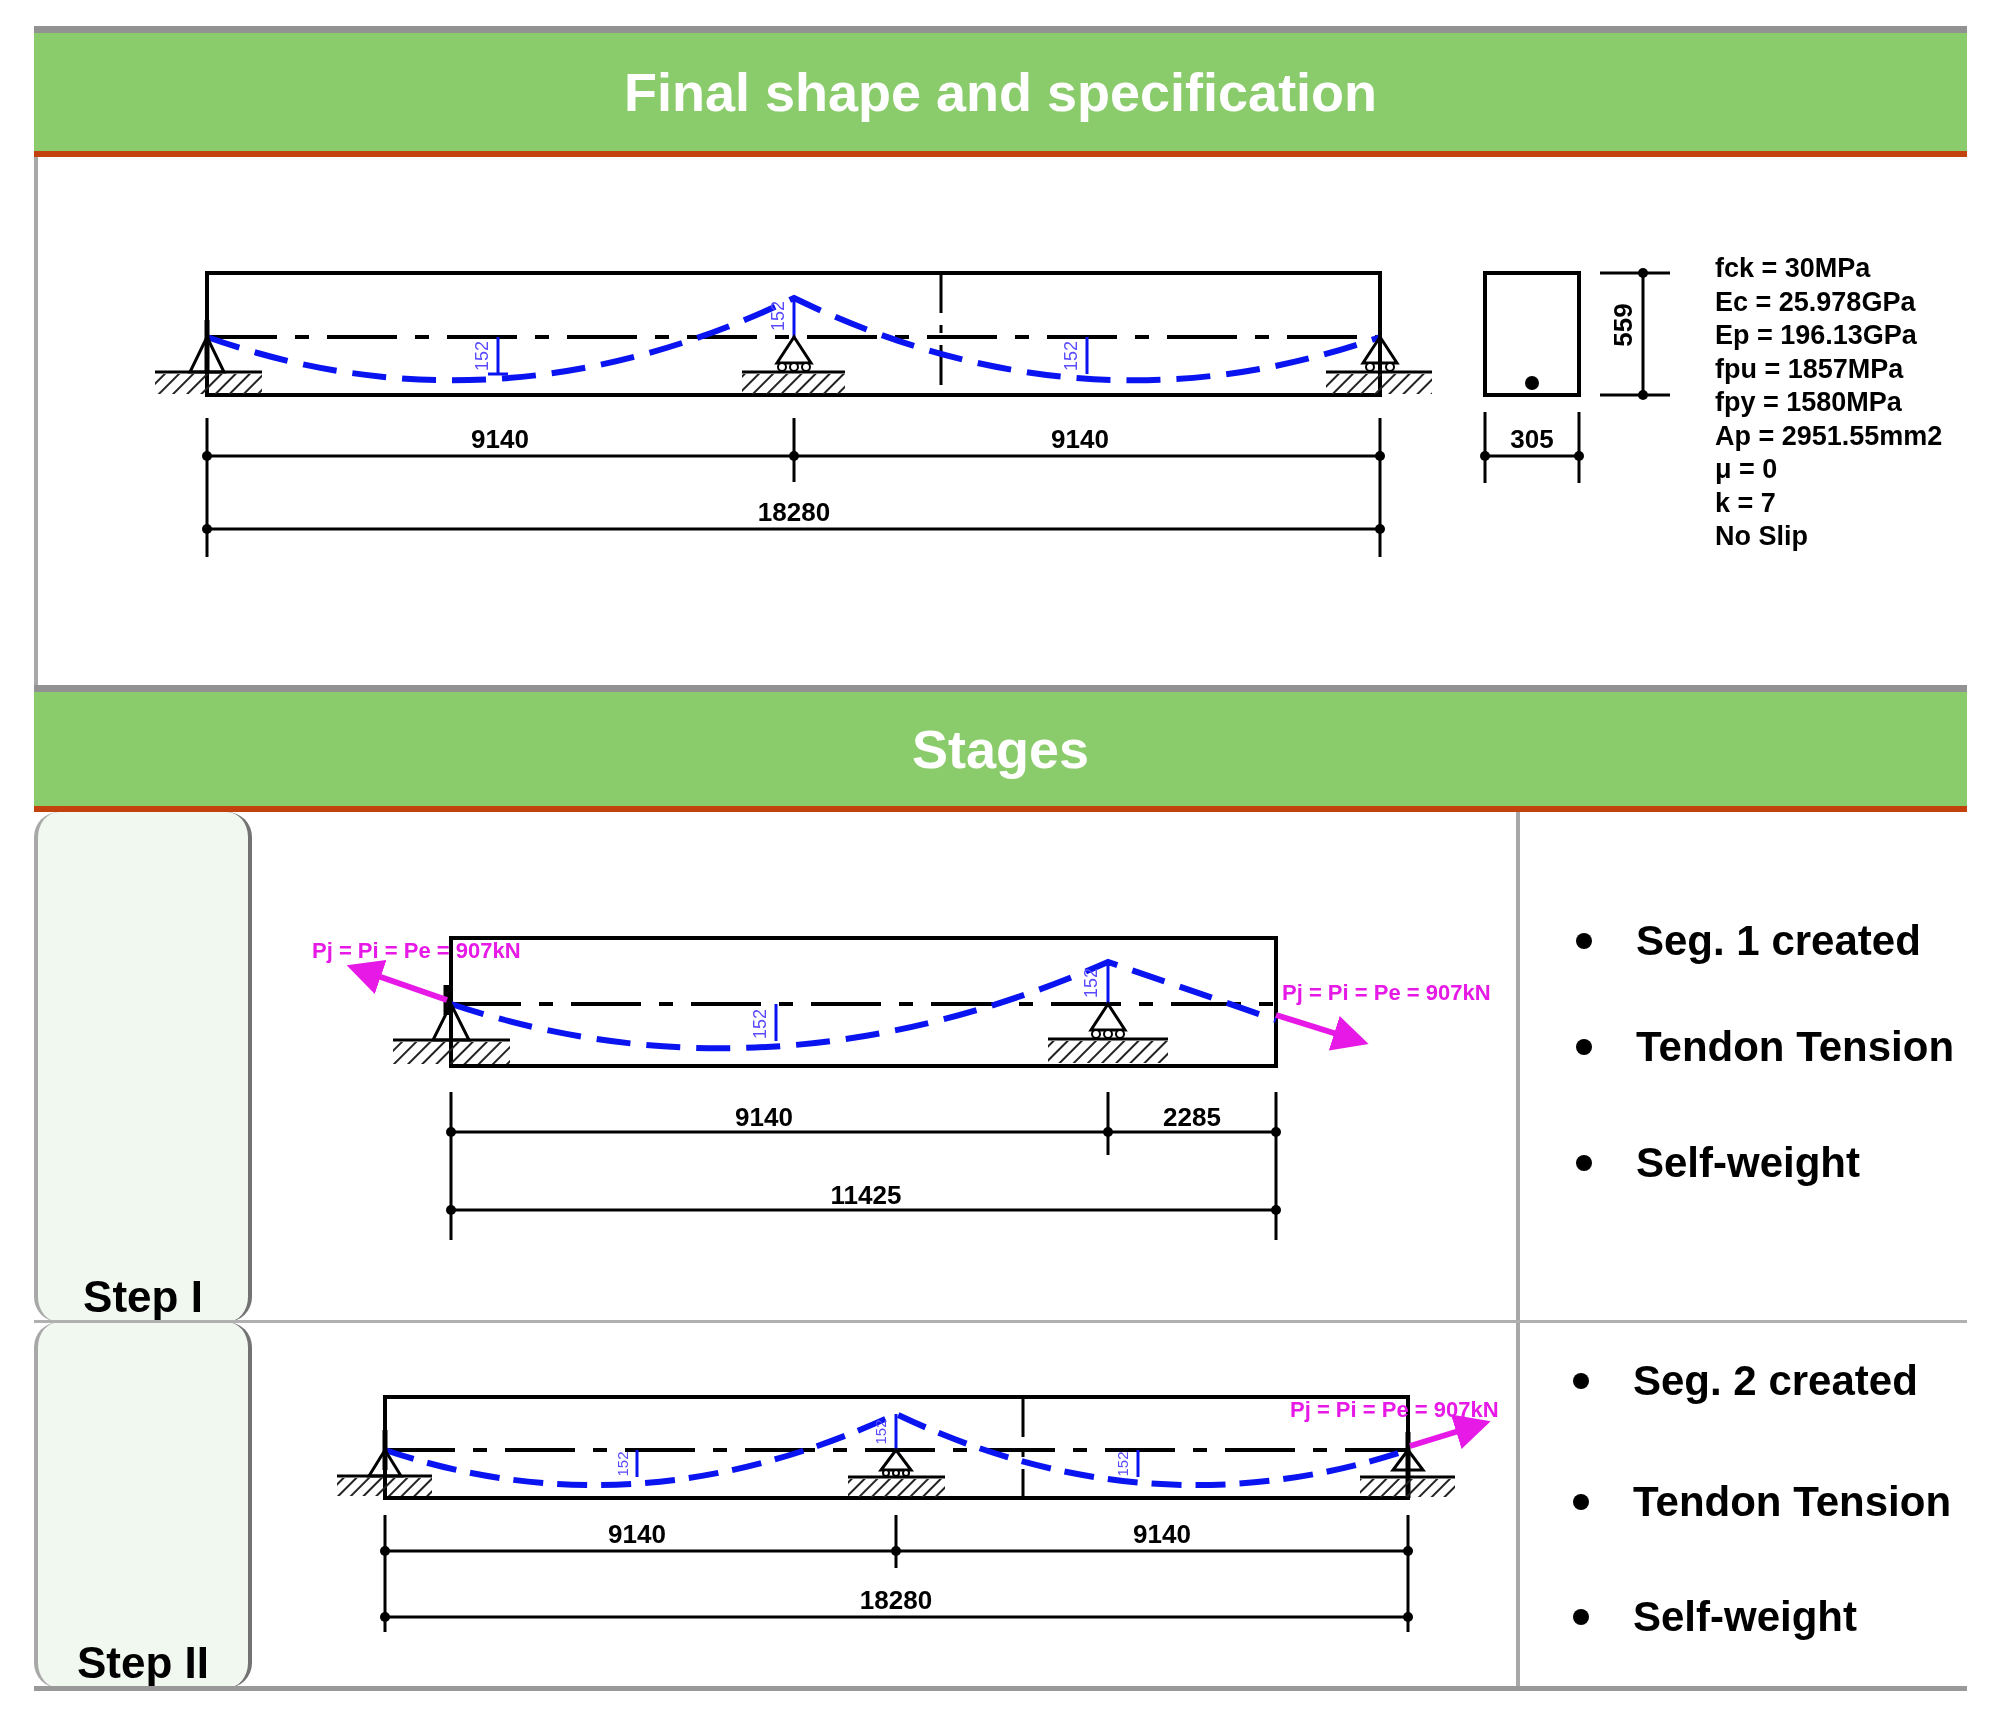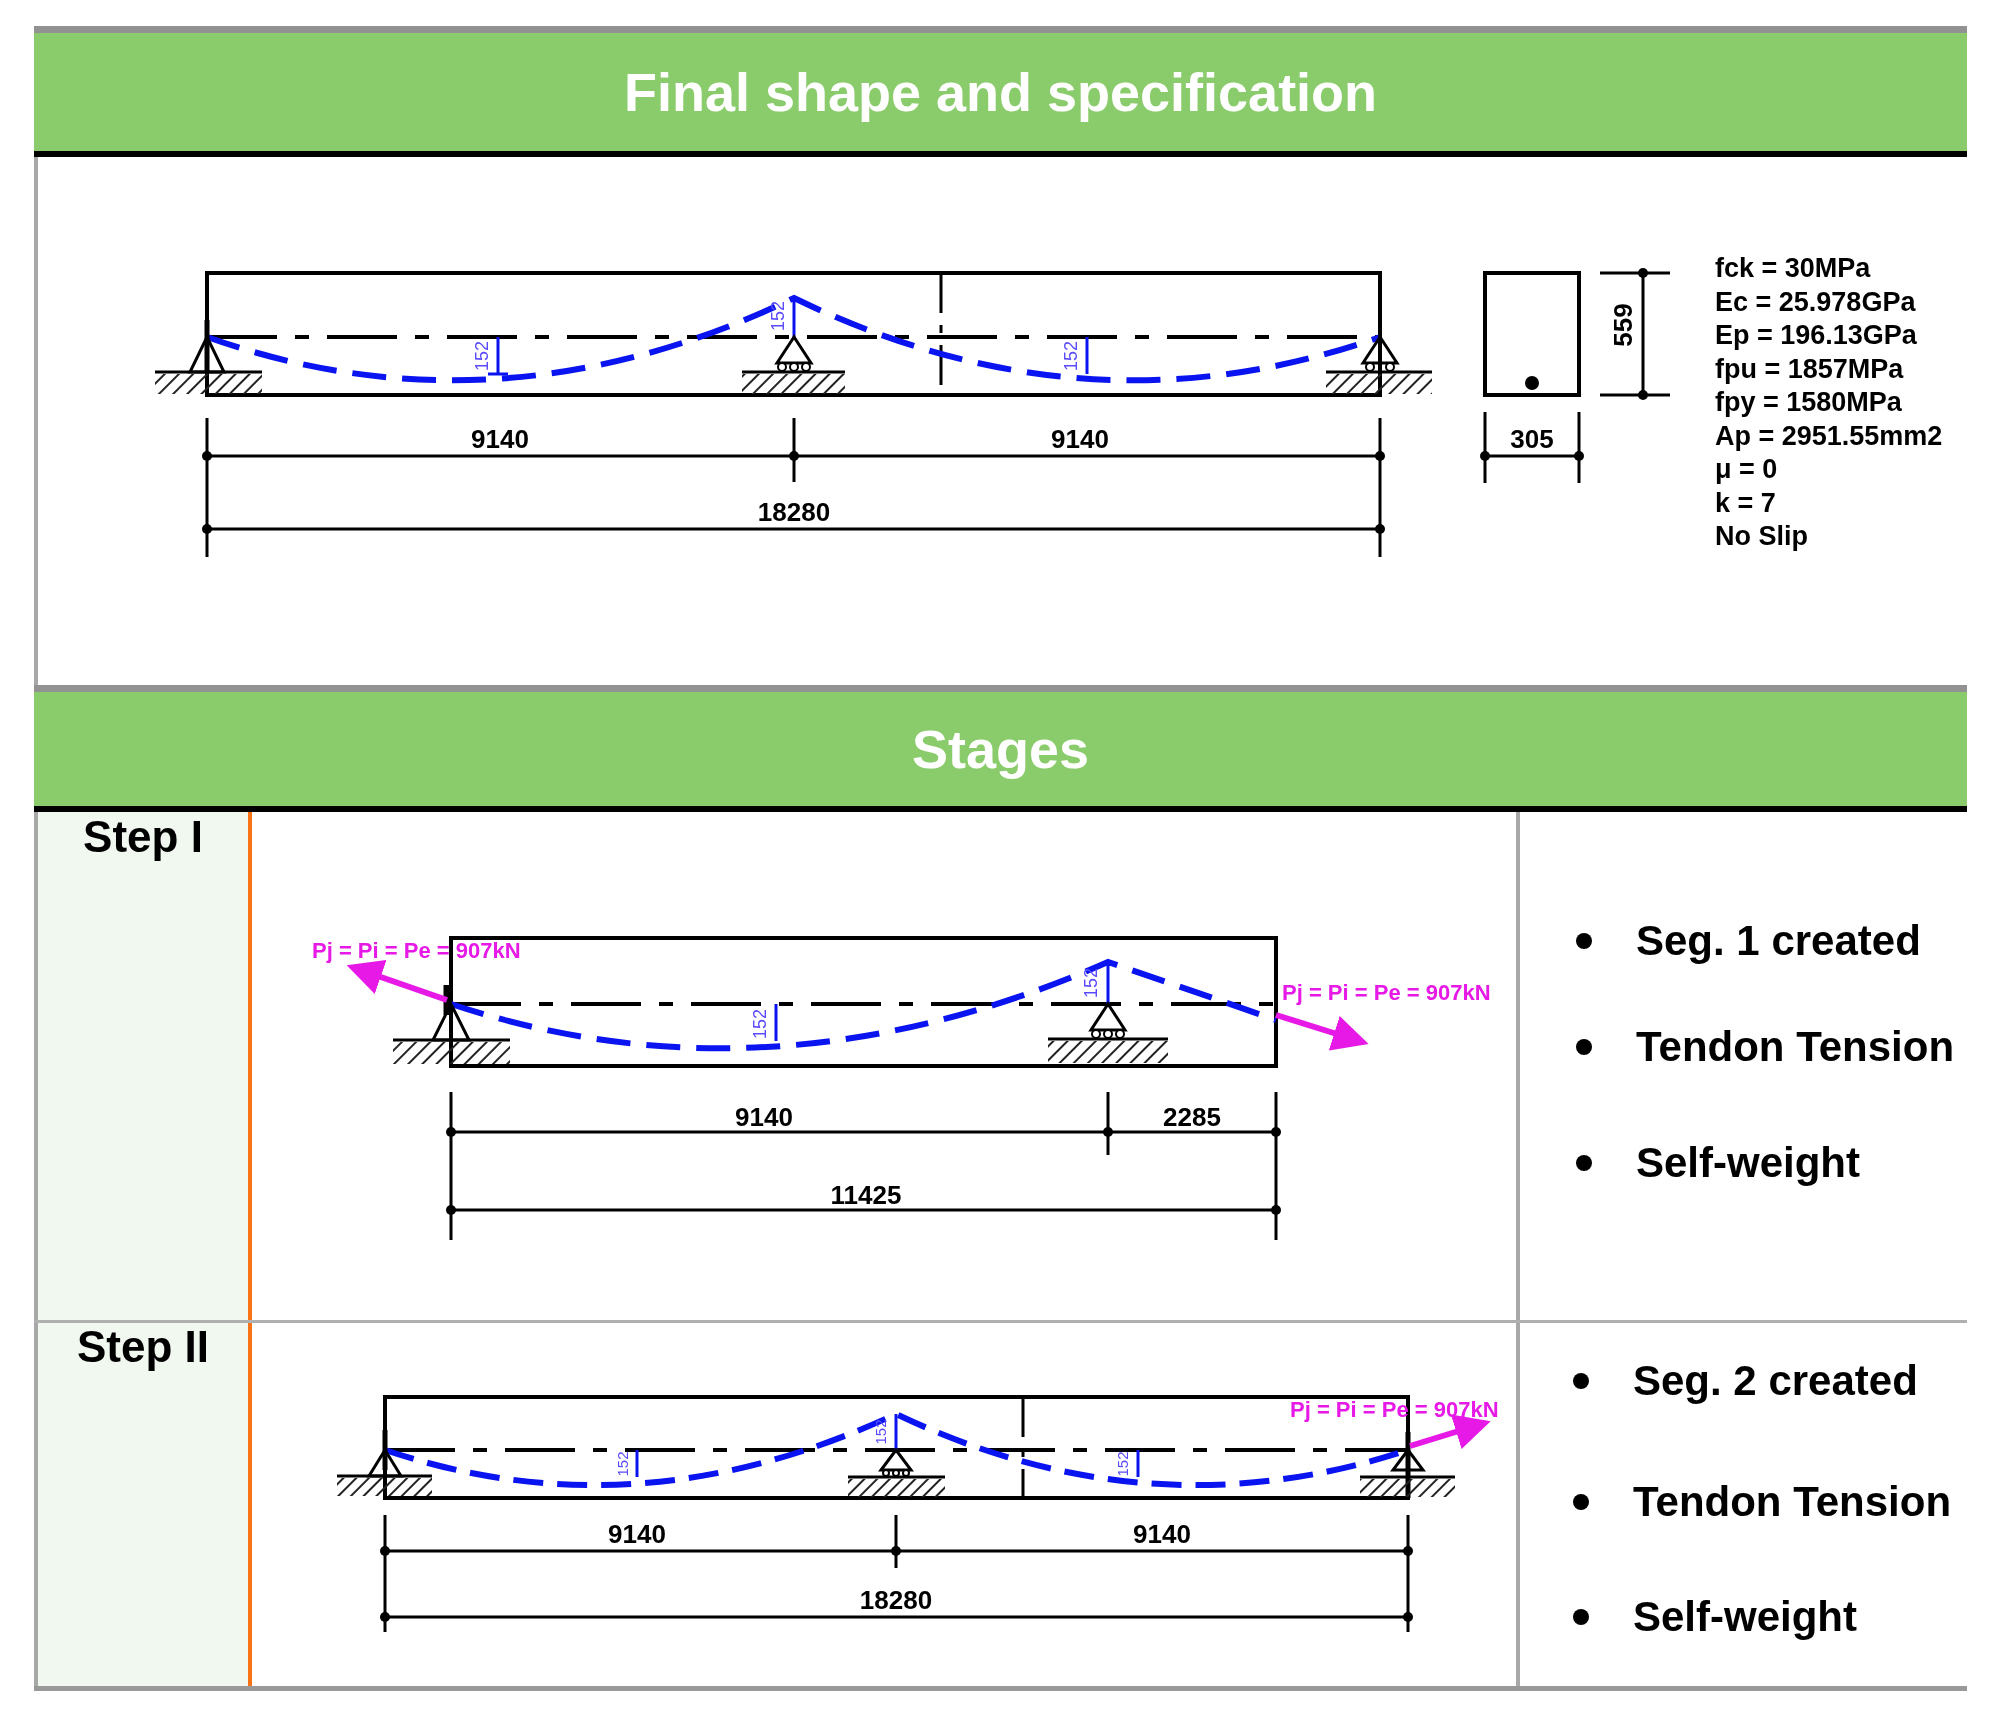--- a/index.html
+++ b/index.html
@@ -1,20 +1,20 @@
 <!DOCTYPE html>
 <html><head>
 <meta charset="utf-8">
 <style>
   html,body{margin:0;padding:0;background:#ffffff;}
   body{width:2000px;height:1712px;position:relative;overflow:hidden;font-family:"Liberation Sans","DejaVu Sans",sans-serif;}
   .abs{position:absolute;}
-  .hdr{position:absolute;left:34px;width:1933px;background:#8acc6c;border-top:7px solid #929292;border-bottom:6px solid #000000;box-sizing:border-box;display:flex;align-items:center;justify-content:center;color:#ffffff;font-weight:bold;font-size:54px;}
+  .hdr{position:absolute;left:34px;width:1933px;background:#8acc6c;border-top:7px solid #929292;border-bottom:6px solid #c2410c;box-sizing:border-box;display:flex;align-items:center;justify-content:center;color:#ffffff;font-weight:bold;font-size:54px;}
   .panel{position:absolute;background:#ffffff;border-left:4px solid #a8a8a8;box-sizing:border-box;}
-  .stepcell{position:absolute;background:#f1f8f0;border-left:4px solid #a8a8a8;border-right:4px solid #f97316;box-sizing:border-box;display:flex;align-items:flex-start;justify-content:center;font-weight:bold;font-size:44px;color:#000;}
+  .stepcell{position:absolute;background:#f1f8f0;border-left:4px solid #a8a8a8;border-right:4px solid #737373;box-sizing:border-box;display:flex;align-items:flex-end;justify-content:center;font-weight:bold;font-size:44px;color:#000;border-radius:25px;}
   .hline{position:absolute;height:3px;background:#b0b0b0;}
   .vline{position:absolute;width:4px;background:#a8a8a8;}
   .spec{position:absolute;left:1715px;font-weight:bold;font-size:27px;color:#000;line-height:33.5px;}
   .bullets{position:absolute;font-weight:bold;font-size:42px;color:#000;}
   .bullets .row{display:flex;align-items:center;height:40px;position:absolute;left:0;white-space:nowrap;}
   .bullets .dot{width:16px;height:16px;border-radius:50%;background:#000;margin-right:44px;flex:none;}
   svg text{font-family:"Liberation Sans","DejaVu Sans",sans-serif;}
 </style>
 </head>
 <body>

